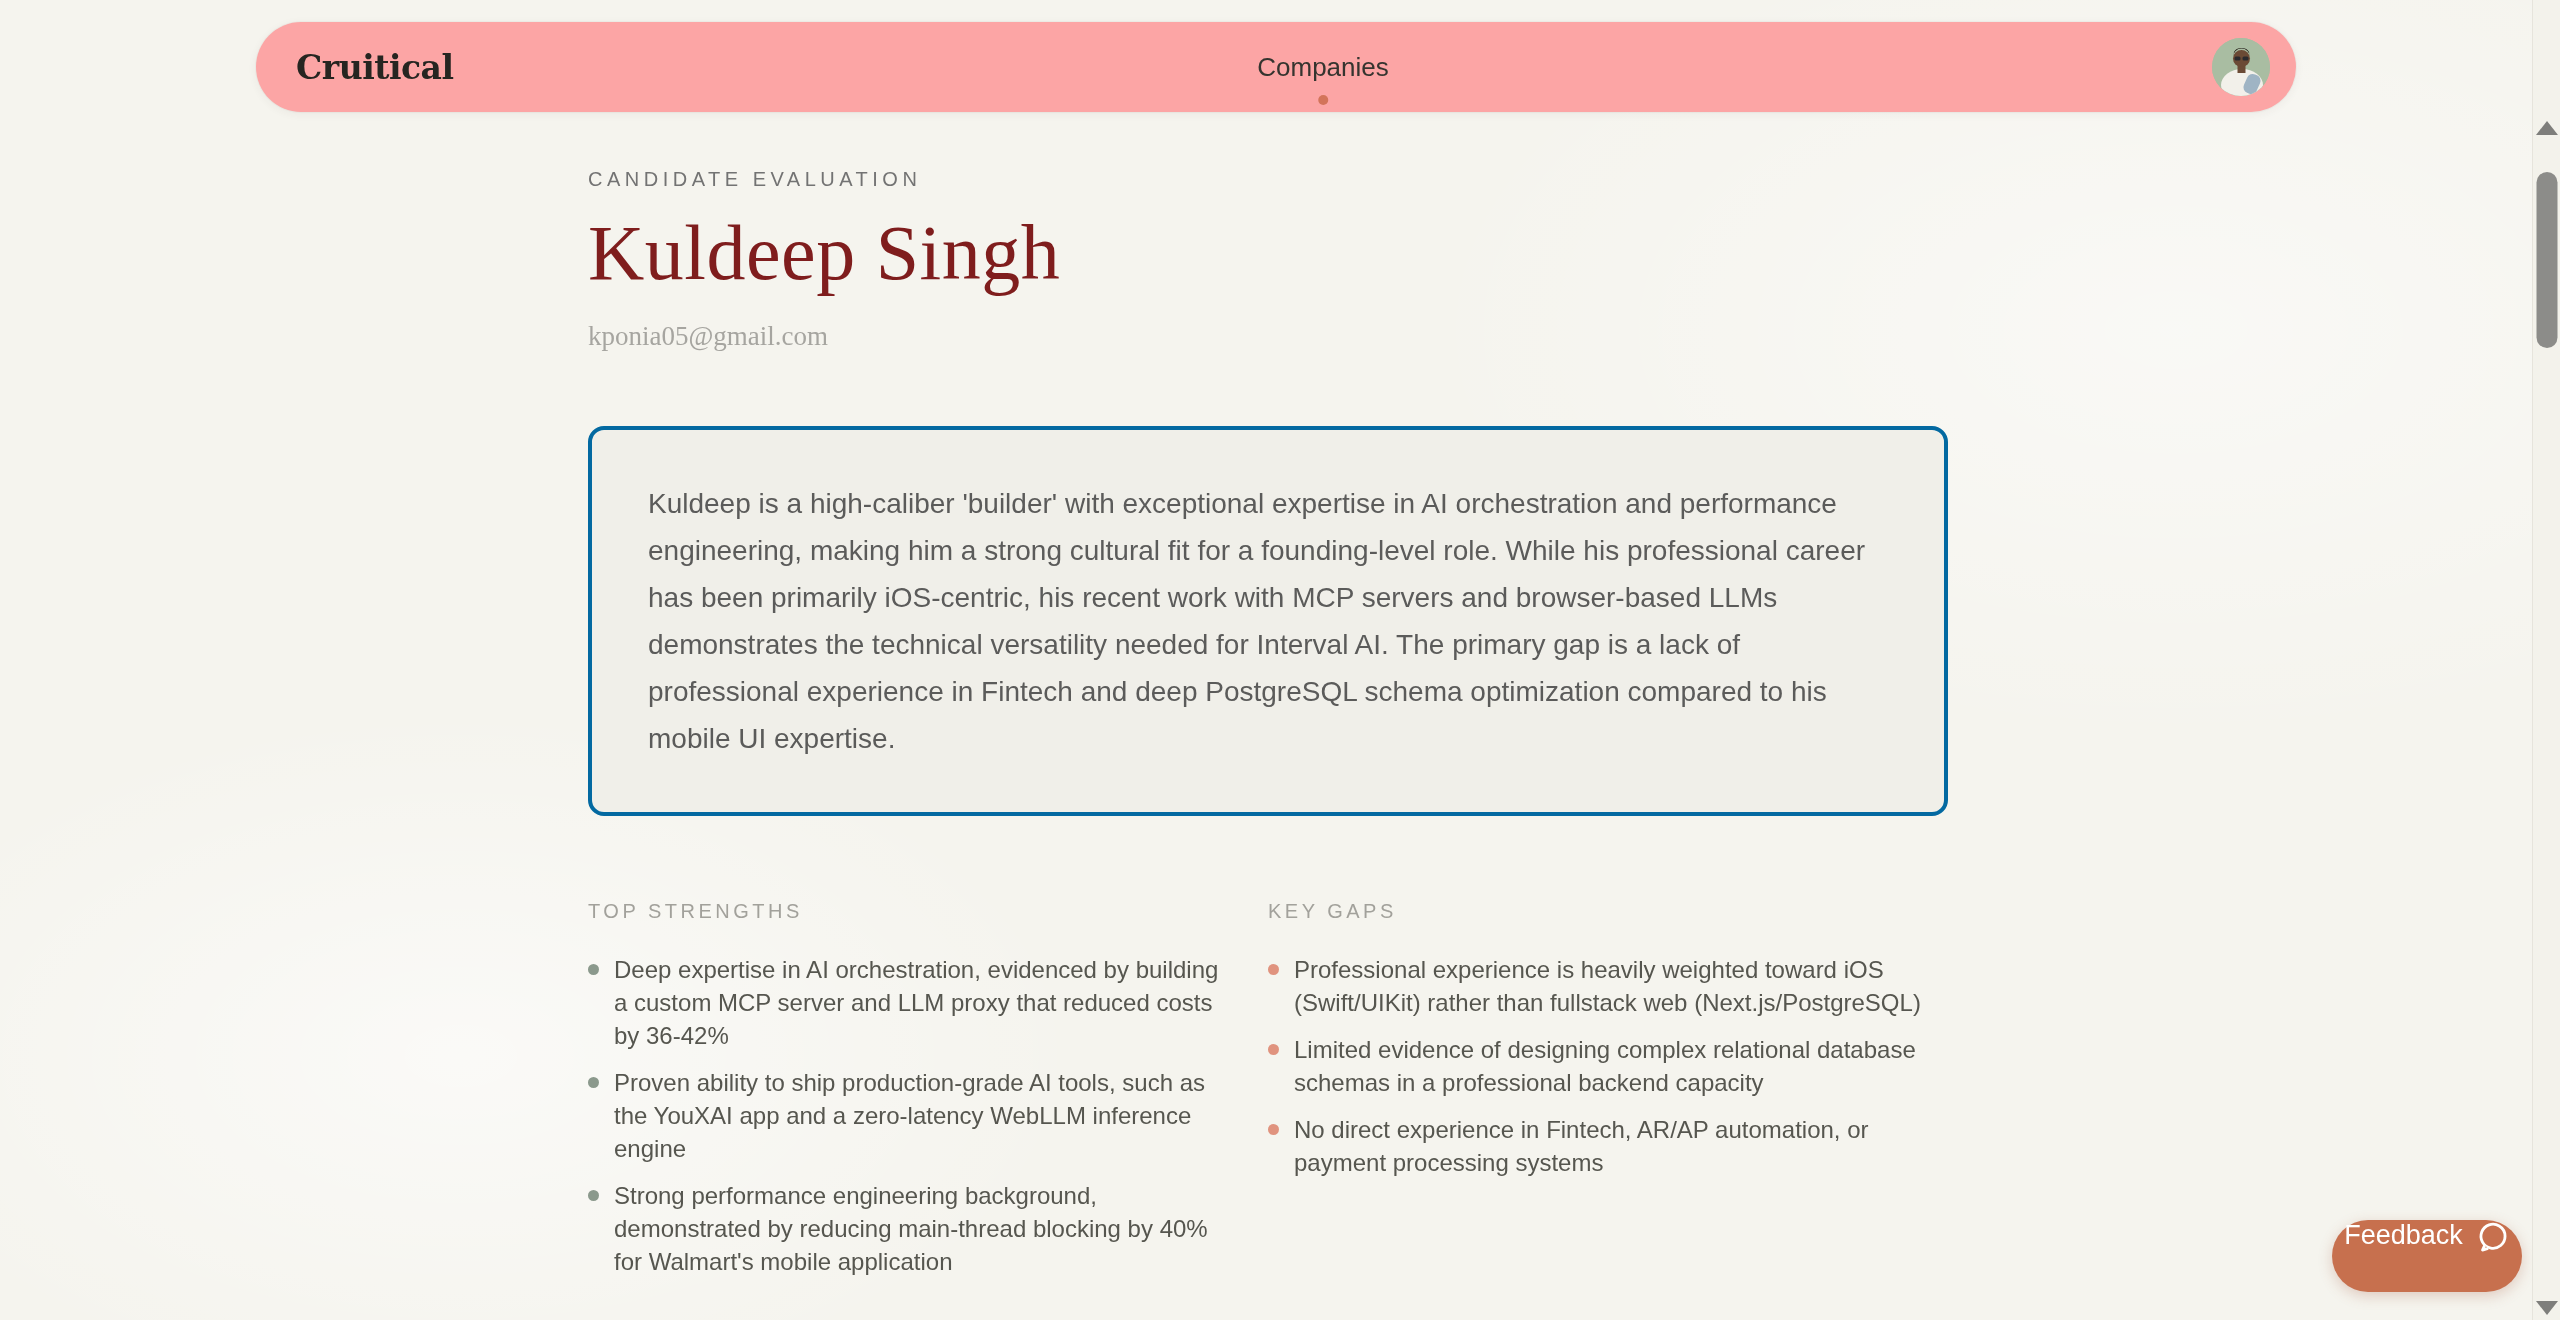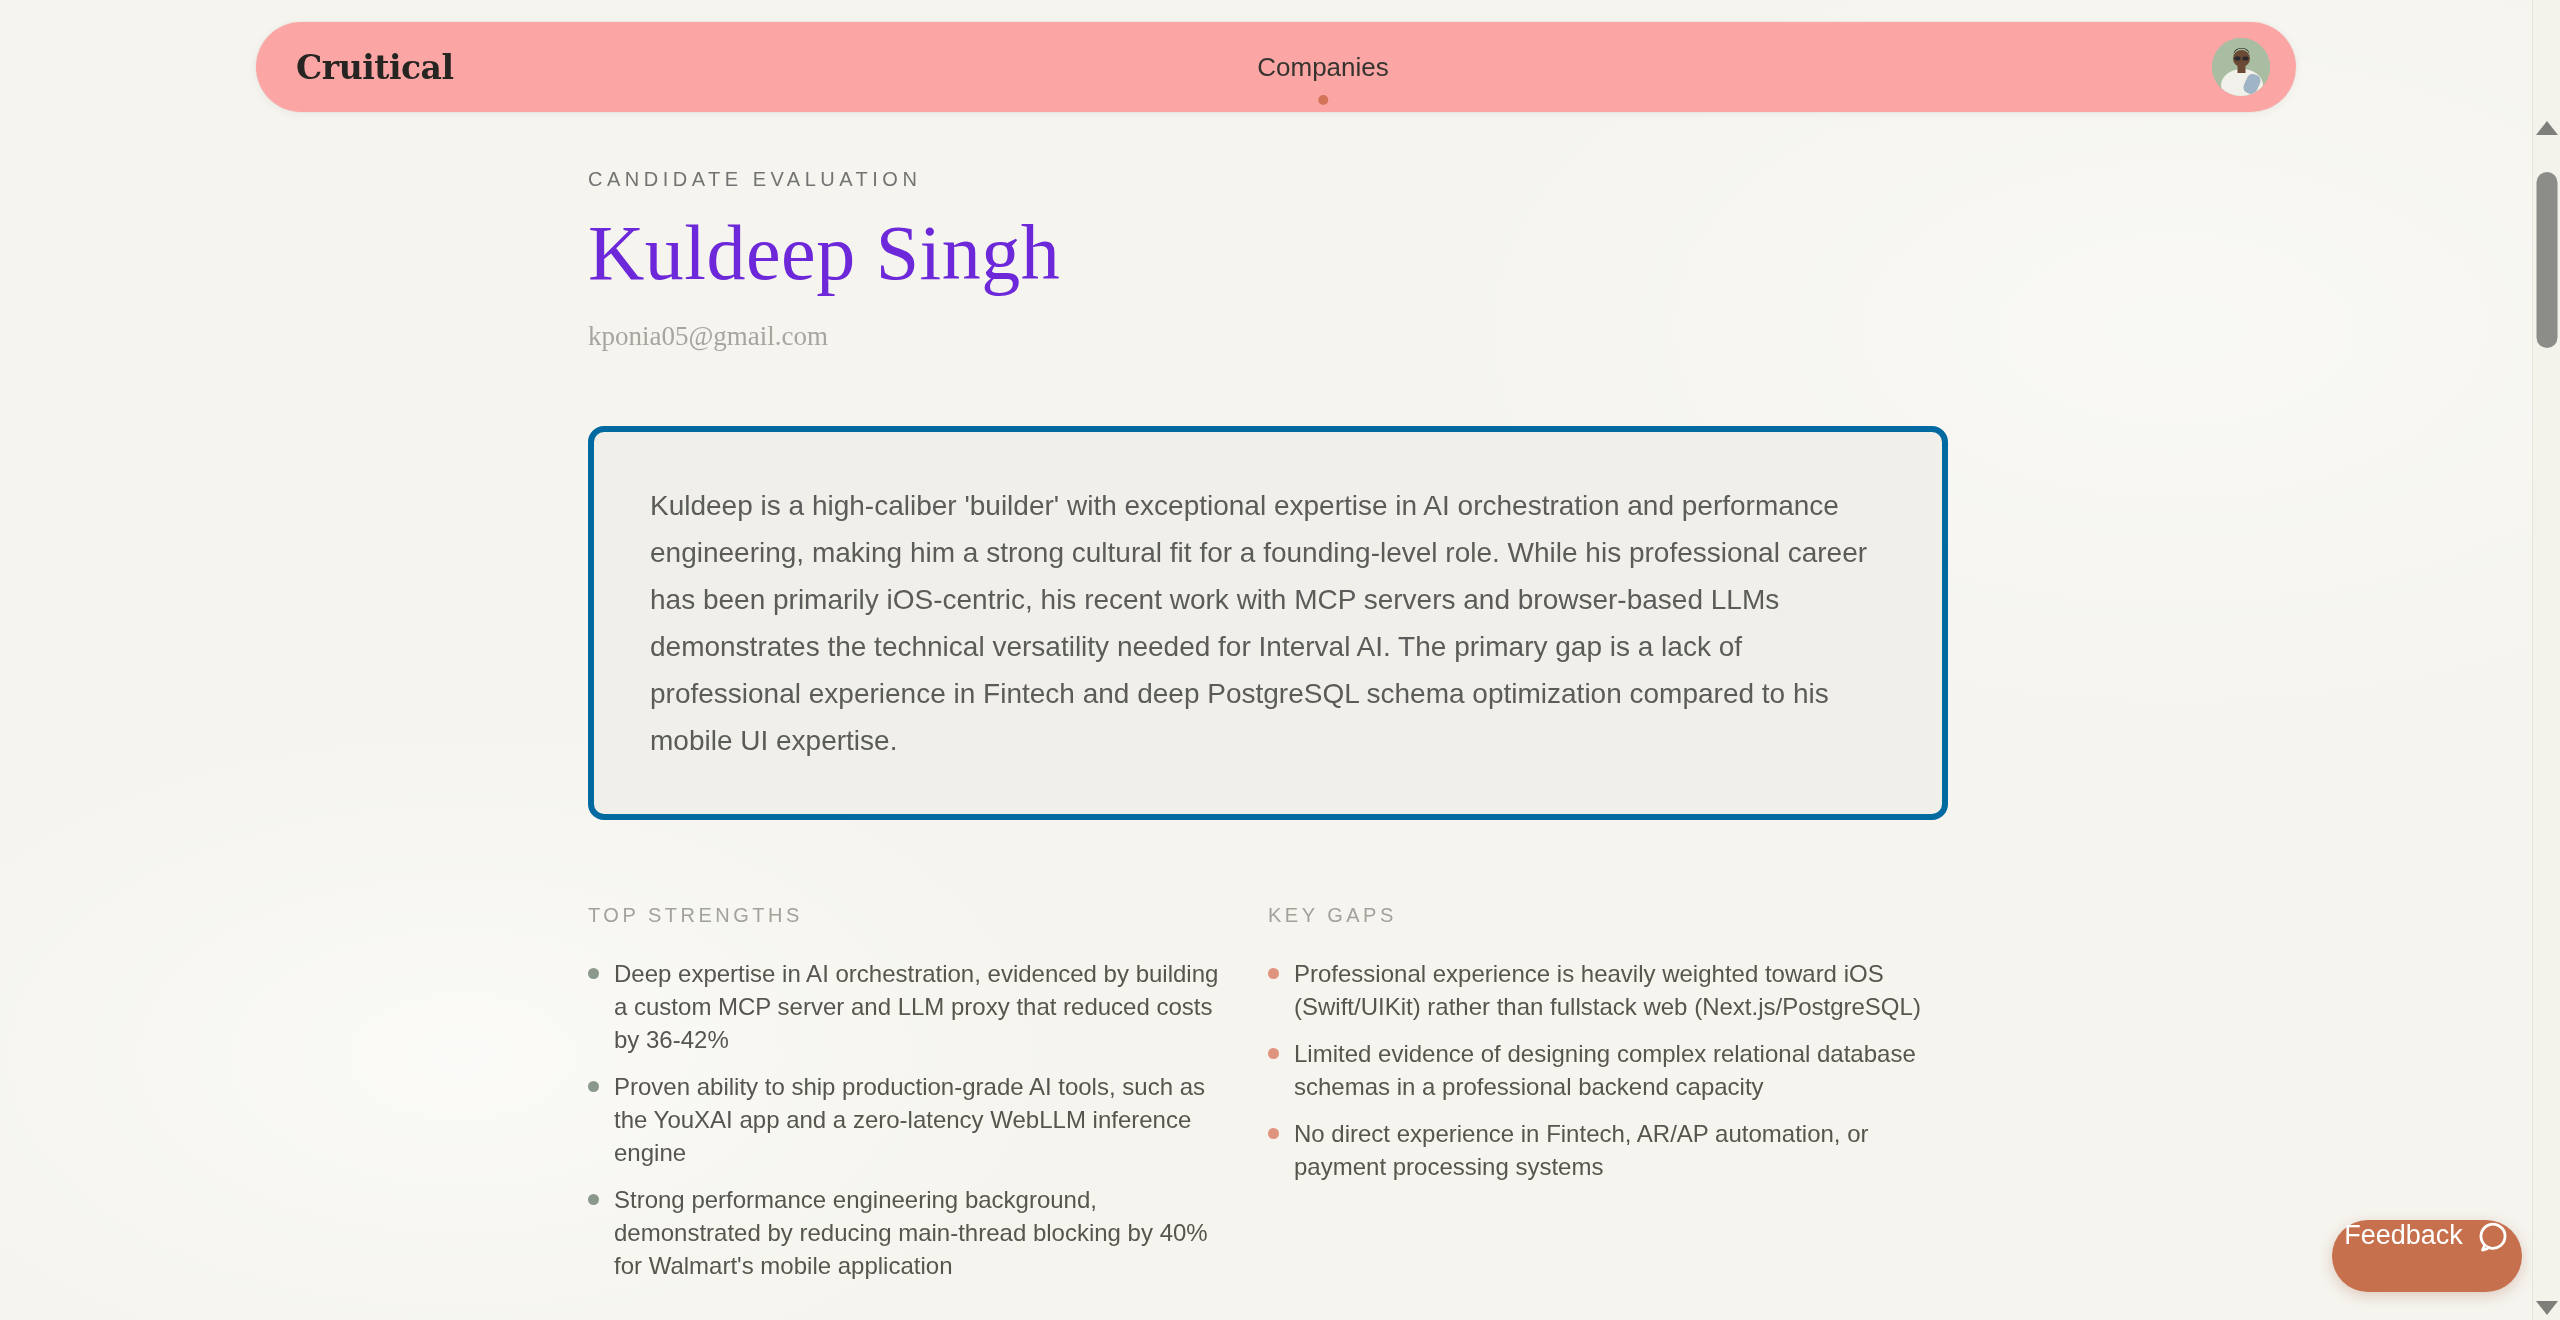--- a/index.html
+++ b/index.html
@@ -49,27 +49,27 @@
   
   .content { position:absolute; left:588px; top:168px; width:1360px; }
 
   .eyebrow {
     font-size:20px; letter-spacing:4.5px; color:#737373; font-weight:400;
     text-transform:uppercase;
   }
   h1.candidate-name {
     margin-top:16px;
     font-family:"Liberation Serif",serif; font-weight:normal;
-    font-size:78px; line-height:92px; color:#6d28d9; letter-spacing:.5px;
+    font-size:78px; line-height:92px; color:#7f1d1d; letter-spacing:.5px;
   }
   .email { margin-top:22px; font-size:27px; color:#A6A5A0;font-family:Liberation Serif, serif; }
 
   .summary-box {
     margin-top:74px; width:1360px;
-    background:#F0EFE9; border:6px solid #0369a1; border-radius:16px;
+    background:#F0EFE9; border:4px solid #0369a1; border-radius:16px;
     padding:50px 56px;
   }
   .summary-box p { font-size:28px; line-height:47px; color:#5B5B5A; }
 
   .cols {
     margin-top:84px;
     display:grid; grid-template-columns:644px 660px; column-gap:36px;
   }
   .section-title {
     font-size:20px; letter-spacing:3.5px; color:#A2A19B; font-weight:500;

